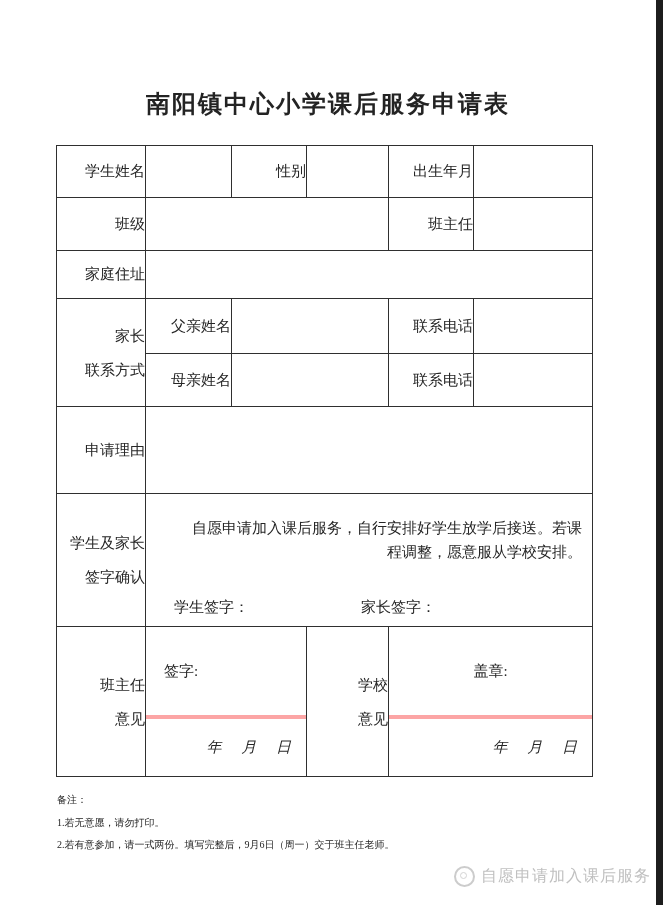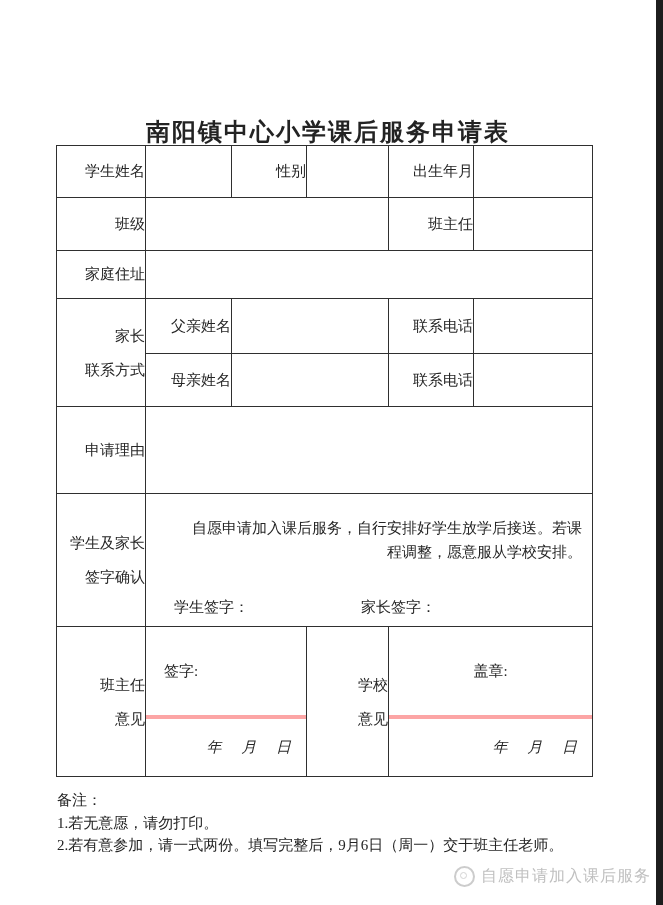--- a/index.html
+++ b/index.html
@@ -11,21 +11,21 @@
     font-family:"Liberation Serif","DejaVu Serif",serif;
     color:#2b2b2b;
   }
   .scan-edge{
     position:absolute;top:0;right:0;width:7px;height:905px;
     background:#1d1d1d;
   }
   .doc-title{
     position:absolute;top:88px;left:0;width:656px;
     text-align:center;
-    font-size:24px;font-weight:600;letter-spacing:2px;color:#232323;margin-top:28px;
+    font-size:24px;font-weight:600;letter-spacing:2px;color:#232323;
   }
   table.form{
     position:absolute;left:56px;top:145px;
     border-collapse:collapse;table-layout:fixed;
   }
   table.form td{
     border:1px solid #2f2f2f;
     font-size:15px;
     text-align:right;vertical-align:middle;
     padding:0;
@@ -44,21 +44,21 @@
     font-size:15px;
   }
   .split{display:flex;flex-direction:column;height:148px;}
   .split-top{flex:0 0 87px;border-bottom:4px solid #fca5a5;display:flex;align-items:center;}
   .split-top.left-align{padding-left:18px;}
   .split-top.center-align{justify-content:center;}
   .split-bottom{flex:1;display:flex;align-items:center;justify-content:flex-end;padding-right:14px;font-style:italic;}
   .date-txt{letter-spacing:1px;word-spacing:14px;}
   .notes{
     position:absolute;left:57px;top:789px;
-    font-size:15px;line-height:22.5px;color:#242424;font-family:Liberation Serif, serif;
+    font-size:10px;line-height:22.5px;color:#242424;font-family:Liberation Serif, serif;
   }
   .watermark{
     position:absolute;top:866px;right:12px;
     display:flex;align-items:center;gap:6px;
     color:#c0c0c0;font-size:16px;letter-spacing:1px;
   }
   .logo-circle{
     width:17px;height:17px;border:2px solid #cccccc;border-radius:50%;
     position:relative;
   }

